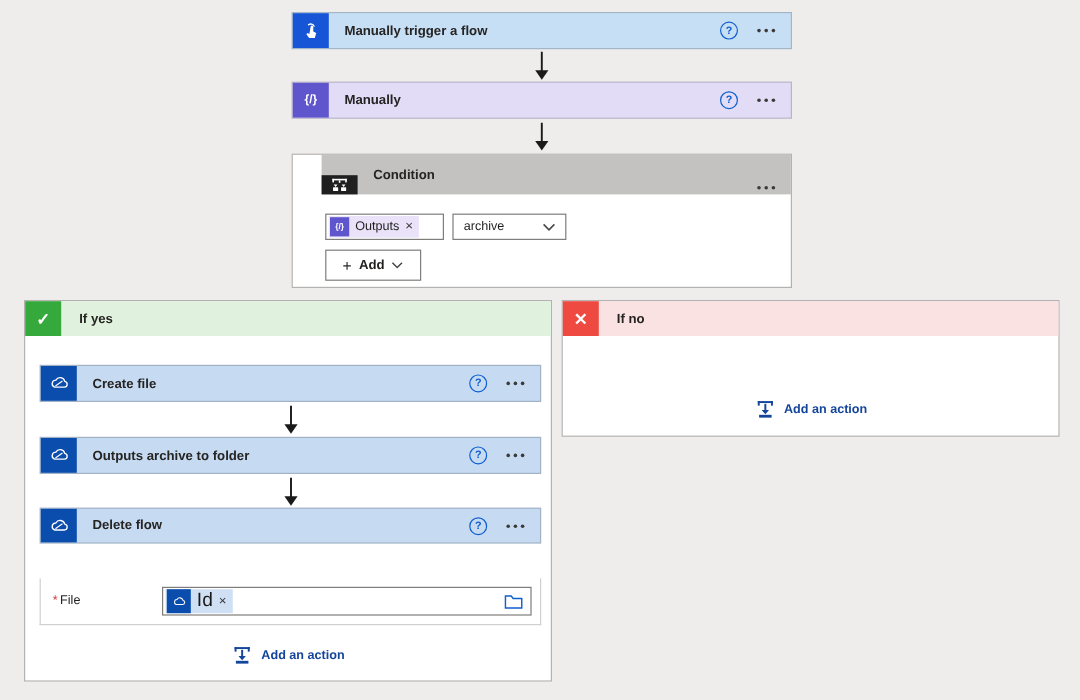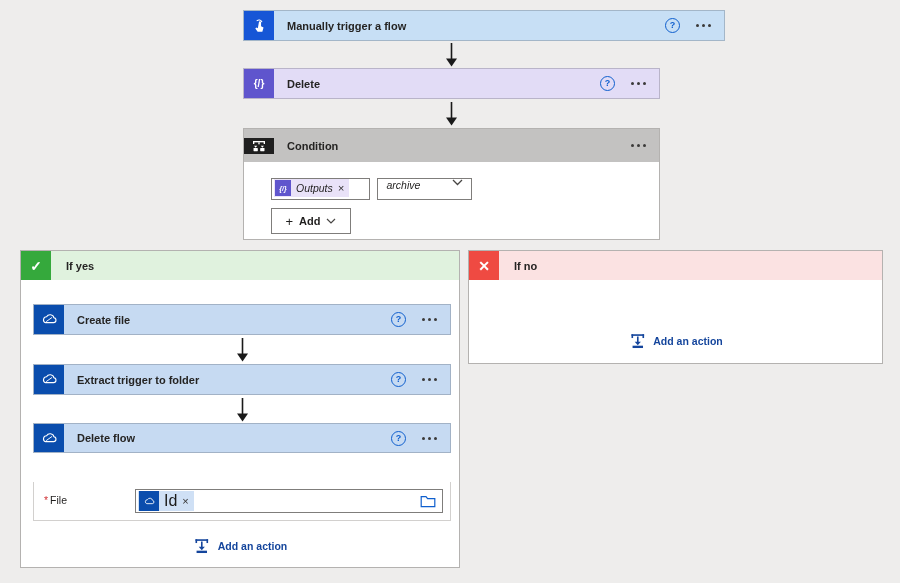--- a/index.html
+++ b/index.html
@@ -40,28 +40,28 @@
   .trigger-card .card-icon{background:#1656d6;}
   .compose-card{background:#e2dcf6;}
   .compose-card .card-icon{background:#5f55cd;font-size:10px;font-weight:700;}
 
   
   .flow-arrow{width:15px;}
 
   
   .condition-box{background:#fff;border:1px solid #b4b2b0;}
   .condition-header{
-    height:33px;background:#c3c2c1;display:flex;align-items:center;
+    height:33px;background:#c3c2c1;display:flex;align-items:flex-end;margin-left:24px;
   }
   .condition-header .card-icon{flex:0 0 30px;background:#1f1f1f;}
   .cond-body{padding:16px 0 0 27px;}
   .field{
     height:22px;background:#fff;border:1px solid #7f7d7b;
-    display:inline-flex;align-items:flex-start;vertical-align:top;
-    font-size:10.5px;color:#201f1e;box-sizing:border-box;font-style:italic;
+    display:inline-flex;align-items:center;vertical-align:top;
+    font-size:10.5px;color:#201f1e;box-sizing:border-box;
   }
   .field-operand{width:99px;padding:0 2px;}
   .field-operator{width:95px;margin-left:3px;justify-content:space-between;padding:0 8px;cursor:pointer;}
   .field-value{width:97px;margin-left:4px;padding:0 8px;}
   .chip{
     display:inline-flex;align-items:center;gap:5px;height:18px;padding:0 5px 0 1px;
     cursor:pointer;
   }
   .chip-purple{background:#e9e2f8;}
   .chip-blue{background:#cfe0f5;}
@@ -113,21 +113,21 @@
 
   .add-action{
     display:inline-flex;align-items:center;gap:7px;
     color:#14459c;font-size:10.5px;font-weight:700;cursor:pointer;
   }
   .center-x{left:50%;transform:translateX(-50%);}
 </style>
 </head>
 <body>
 
-<div class="abs card trigger-card" style="left:243px;top:10px;width:482px;height:31px;">
+<div class="abs card trigger-card" style="left:243px;top:10px;width:417px;height:31px;">
   <div class="card-icon">
     <svg viewBox="0 0 24 24" width="17" height="17">
       <path d="M8.6 5.2 a4.3 4.3 0 0 1 6.6 1.6" fill="none" stroke="#fff" stroke-width="1.5" stroke-linecap="round"></path>
       <path fill="#fff" d="M11.1 7.6 a1.55 1.55 0 0 1 3.1 0 v5.6 l3.5 1.7 -1.7 5.9 h-6.6 l-3.3-4.4 1.4-1.5 2.1 1.1 z"></path>
     </svg>
   </div>
   <span class="card-title">Manually trigger a flow</span>
   <span class="card-right">
     <span class="help-circle">?</span>
     <span class="dots">
@@ -140,21 +140,21 @@
 
 <div class="abs flow-arrow" style="left:444px;top:43px;">
   <svg width="15" height="24" viewBox="0 0 15 24">
     <line x1="7.5" y1="0" x2="7.5" y2="17" stroke="#1a1a1a" stroke-width="1.6"></line>
     <polygon points="2,15.5 13,15.5 7.5,23.5" fill="#1a1a1a"></polygon>
   </svg>
 </div>
 
 <div class="abs card compose-card" style="left:243px;top:68px;width:417px;height:31px;">
   <div class="card-icon">{/}</div>
-  <span class="card-title">Delete</span>
+  <span class="card-title">Manually</span>
   <span class="card-right">
     <span class="help-circle">?</span>
     <span class="dots">
         <i></i>
         <i></i>
         <i></i>
       </span>
   </span>
 </div>
 
@@ -244,21 +244,21 @@
     </svg>
   </div>
 
   <div class="abs card onedrive-card" style="left:12px;top:113px;width:418px;height:31px;">
     <div class="card-icon">
       <svg viewBox="0 0 24 24" width="19" height="19">
         <path d="M7 16 h10.2 a3.1 3.1 0 0 0 .4-6.15 A5 5 0 0 0 8.3 8.6 A3.8 3.8 0 0 0 7 16 Z" fill="none" stroke="#fff" stroke-width="1.4" stroke-linejoin="round"></path>
         <path d="M7.8 14.7 L15.2 9.4" stroke="#fff" stroke-width="1.2"></path>
       </svg>
     </div>
-    <span class="card-title">Extract trigger to folder</span>
+    <span class="card-title">Outputs archive to folder</span>
     <span class="card-right">
       <span class="help-circle">?</span>
       <span class="dots">
           <i></i>
           <i></i>
           <i></i>
         </span>
     </span>
   </div>
 

